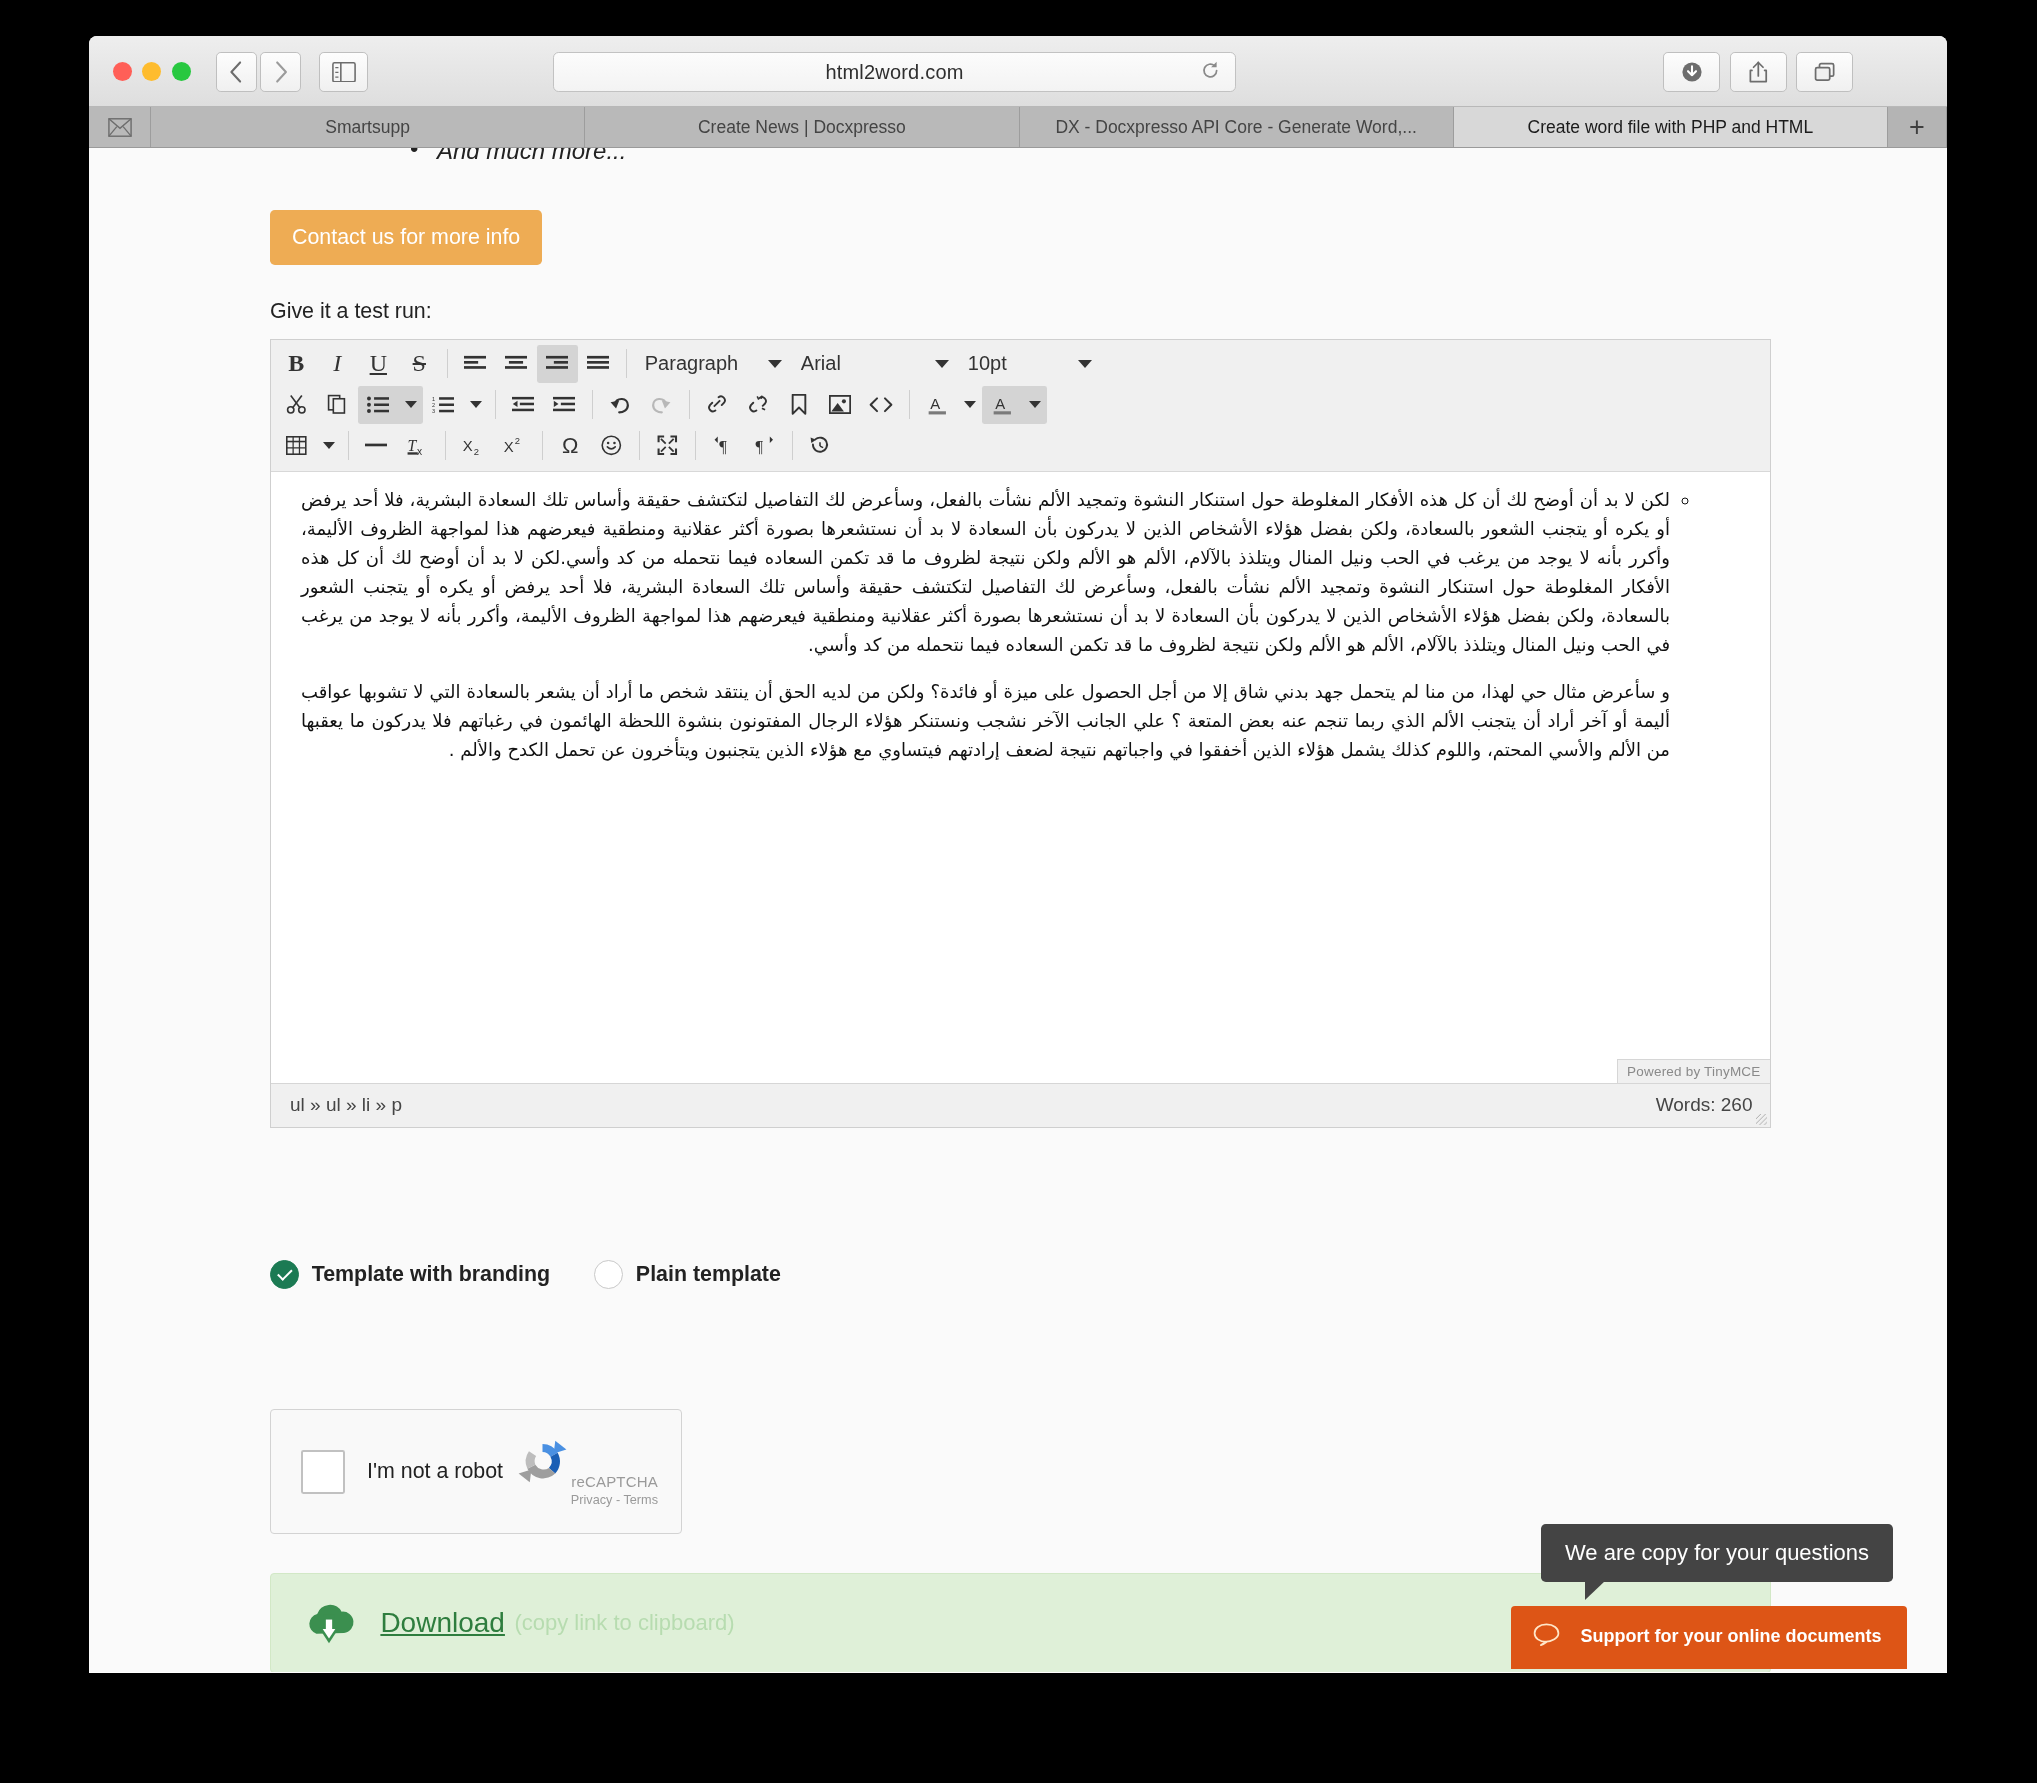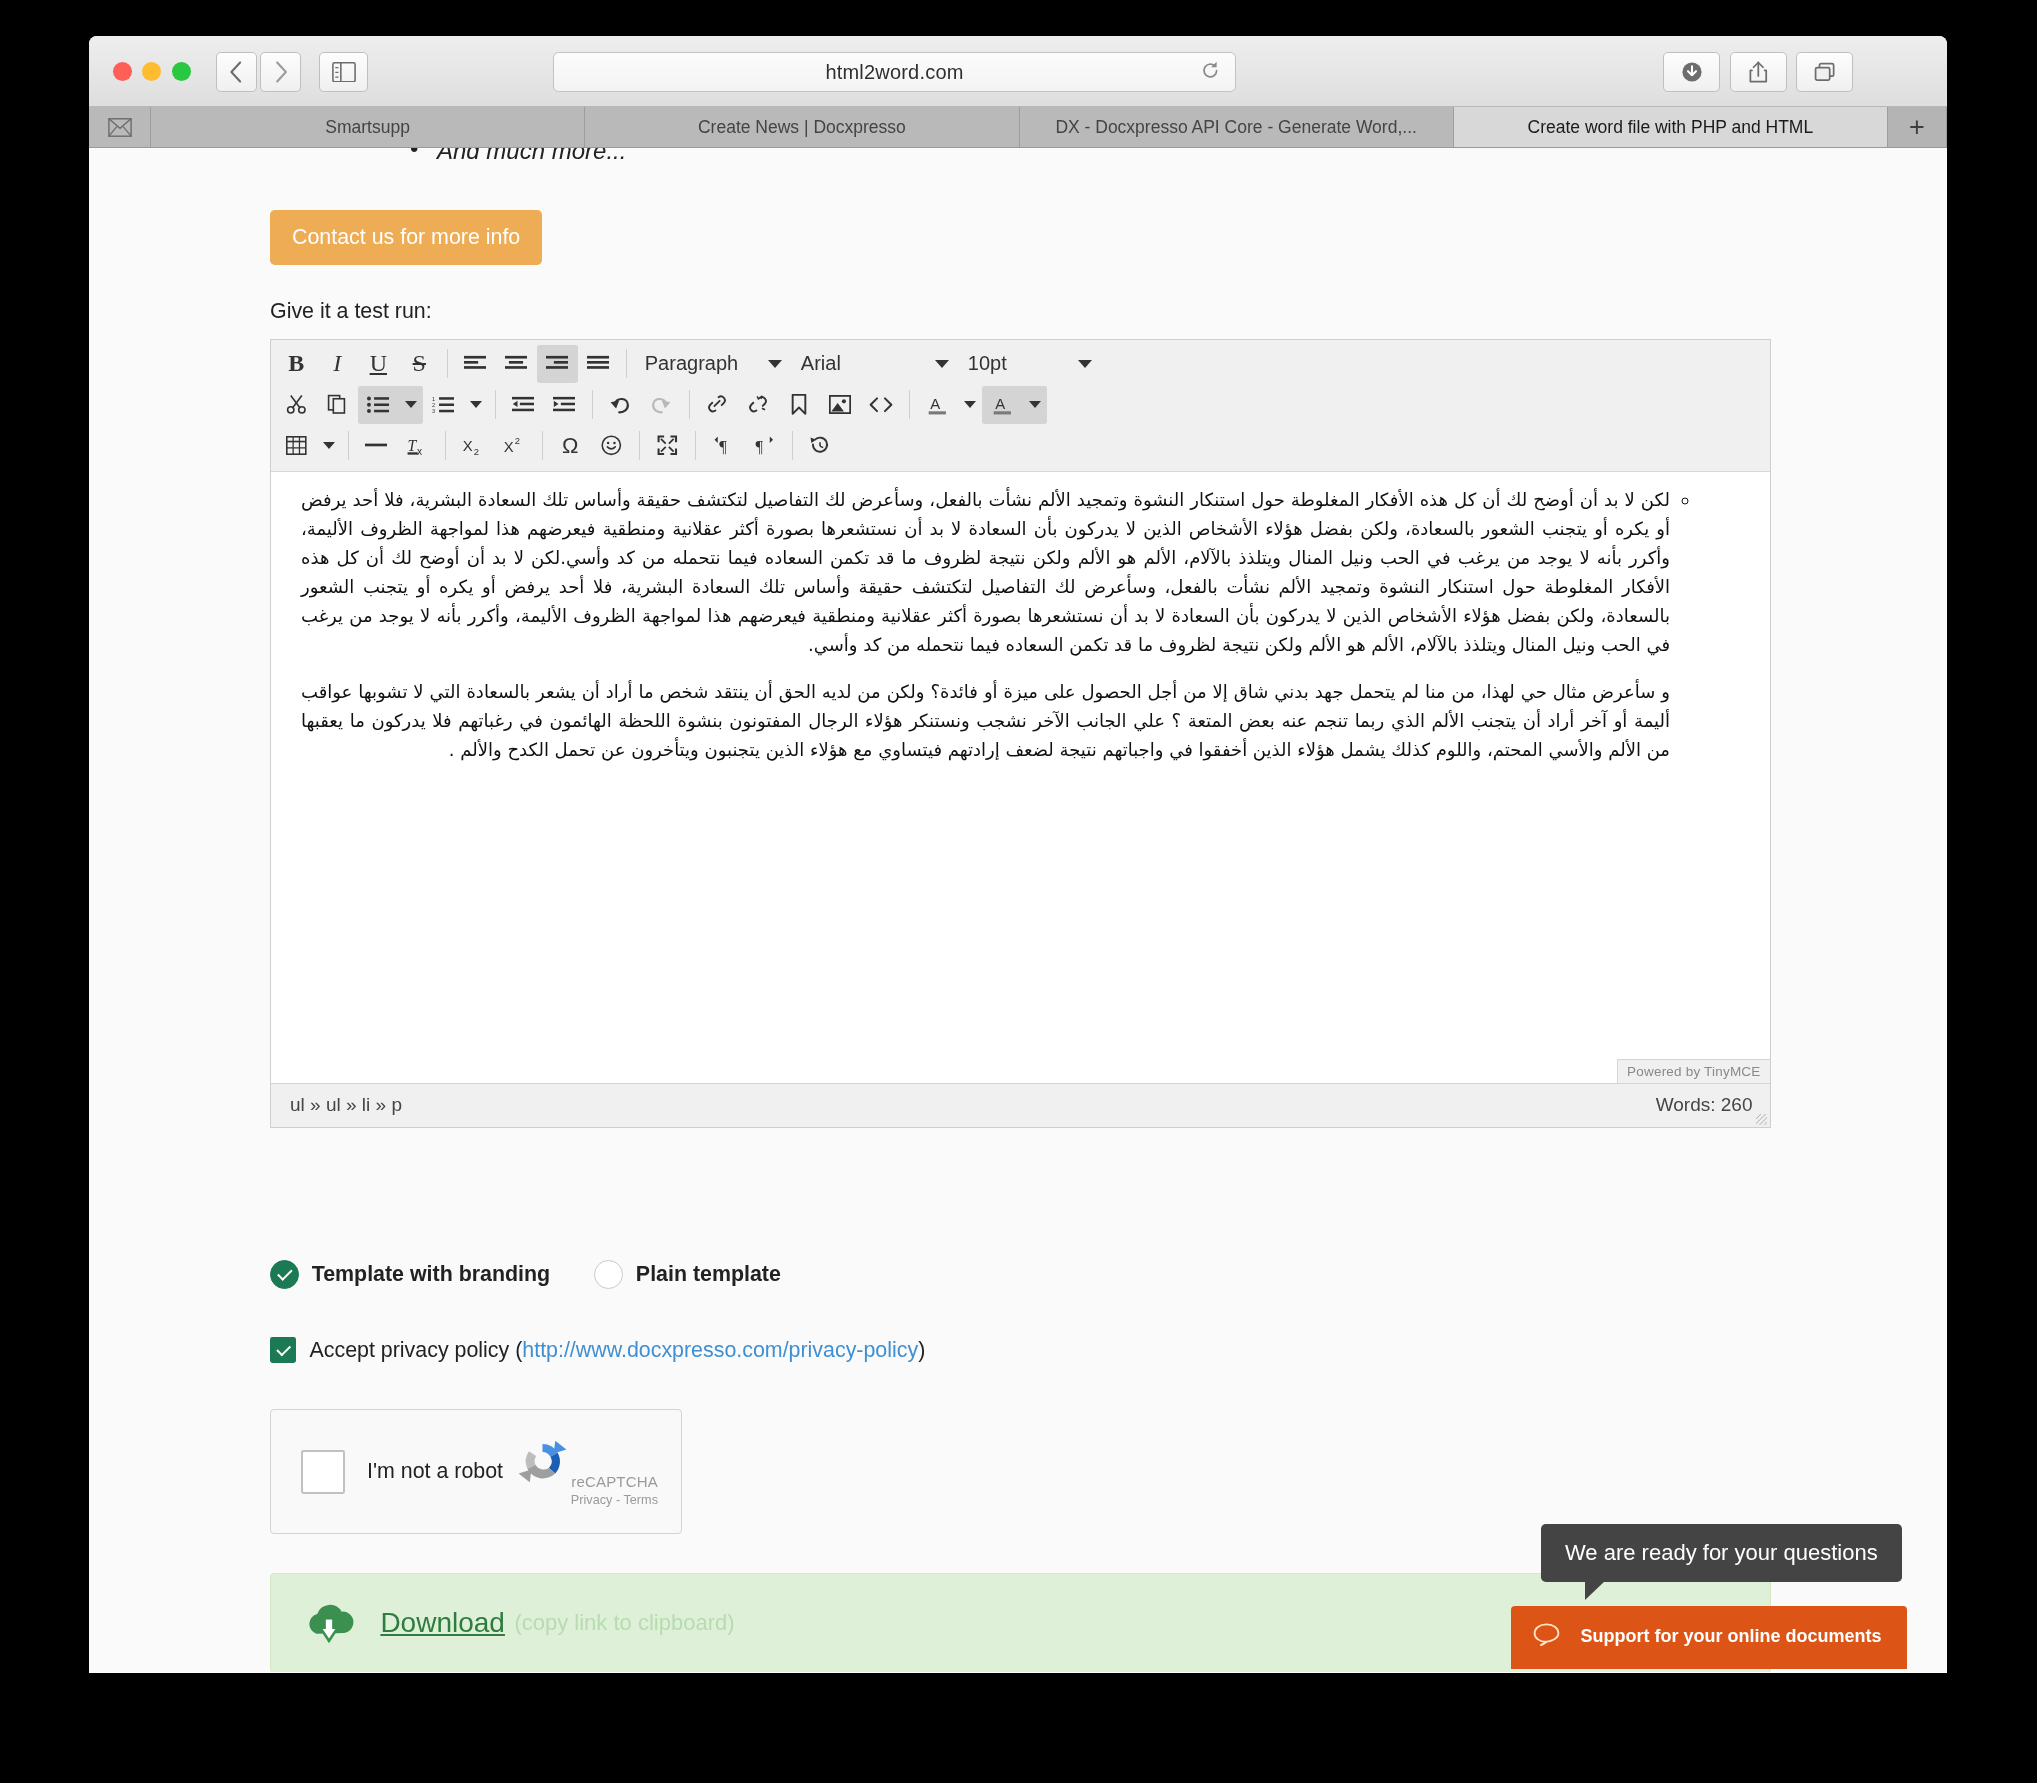--- a/index.html
+++ b/index.html
@@ -728,24 +728,20 @@
           <div class="radio-item">
             <span class="radio-circle checked"></span>
             <span class="radio-label">Template with branding</span>
           </div>
           <div class="radio-item">
             <span class="radio-circle"></span>
             <span class="radio-label">Plain template</span>
           </div>
         </div>
 
-        <div class="privacy">
-          <span class="chk"></span>
-          <span class="privacy-text"><span>Accept privacy policy (</span><a href="#">http://www.docxpresso.com/privacy-policy</a><span>)</span></span>
-        </div>
 
         <div class="recaptcha">
           <span class="rc-check"></span>
           <span class="rc-label">I'm not a robot</span>
           <span class="rc-brand">
             <span class="rc-logo">
               <svg width="51" height="51" viewBox="0 0 64 64">
                 <path d="M32 10 a22 22 0 0 1 19 11 l-9 5 a12 12 0 0 0 -10 -6 z" fill="#4a90e2"></path>
                 <path d="M51 21 a22 22 0 0 1 -3 26 l-8 -7 a12 12 0 0 0 2 -14 z" fill="#1b5fb5"></path>
                 <path d="M48 47 a22 22 0 0 1 -35 -6 l10 -5 a12 12 0 0 0 17 4 z" fill="#9e9e9e"></path>
@@ -773,21 +769,21 @@
           <span class="dl-copy">(copy link to clipboard)</span>
           <span class="dl-close">×</span>
         </div>
 
       </div>
     </div>
   </div>
 </div>
 
 <div id="chat-bubble">
-  <span>We are ready for your questions</span>
+  <span>We are copy for your questions</span>
 </div>
 <div id="chat-bar">
   <span class="bubble-icon">
     <svg width="27" height="24" viewBox="0 0 34 30">
       <path d="M17 3 C8 3 2 8 2 14 C2 20 8 25 17 25 L17 25 C17 25 13 28 10 29 C14 27 15 25 15 25 C24 24.5 32 20 32 14 C32 8 26 3 17 3 Z" fill="none" stroke="#ffe6c8" stroke-width="2.2" stroke-linejoin="round"></path>
     </svg>
   </span>
   <span>Support for your online documents</span>
 </div>
 

